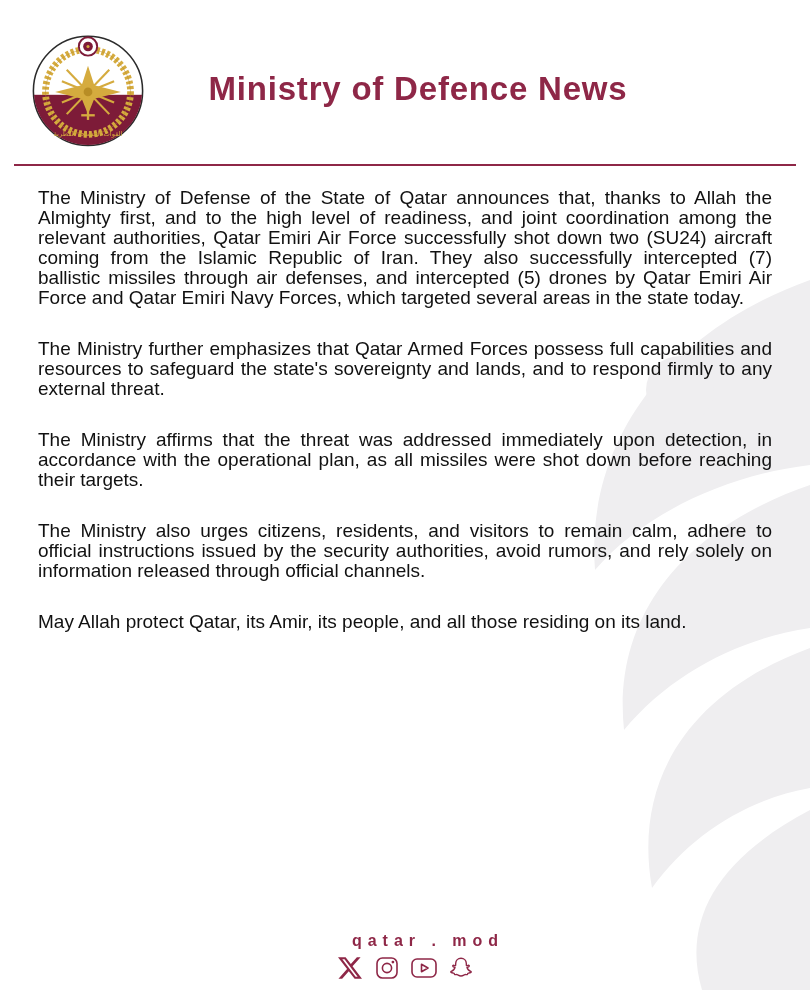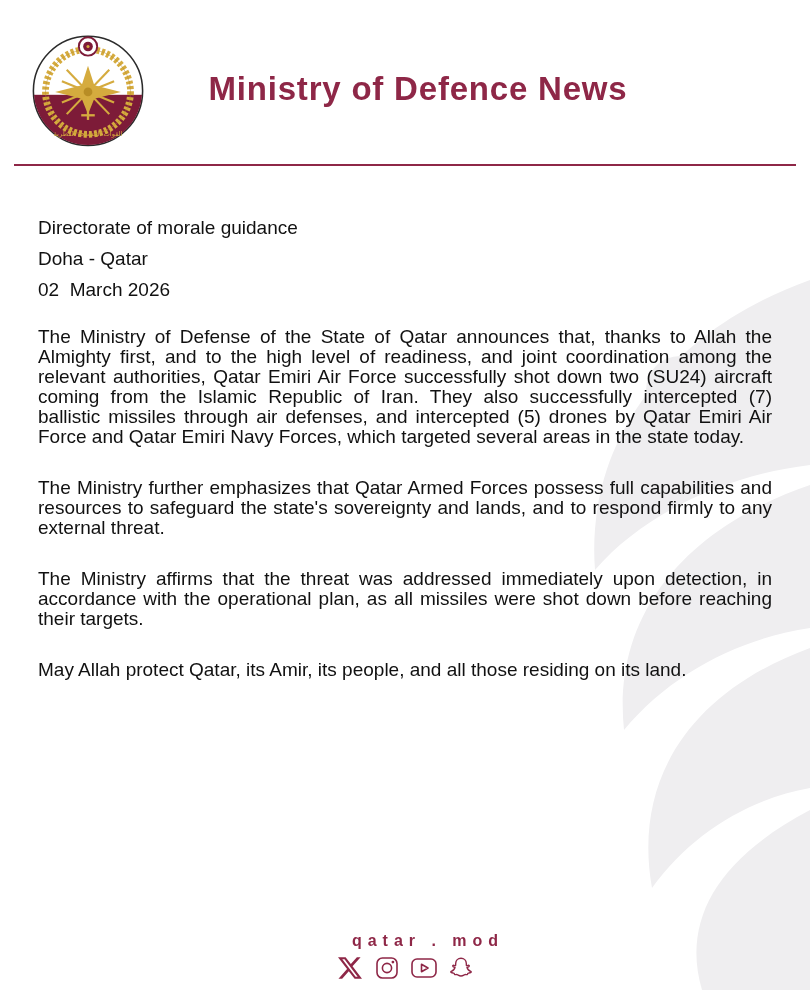--- a/index.html
+++ b/index.html
@@ -143,30 +143,26 @@
 
         <text x="60" y="109" font-size="7" fill="#d5ab3e" text-anchor="middle">القوات المسلحة القطرية</text>
       </svg>
       <div class="title-wrap">
         <div class="page-title">Ministry of Defence News</div>
       </div>
     </div>
 
     <hr class="rule">
 
-    <div class="meta">
-      <div>Directorate of morale guidance</div>
-      <div>Doha - Qatar</div>
-      <div>02  March 2026</div>
-    </div>
 
     <div class="body-text">
       <p>The Ministry of Defense of the State of Qatar announces that, thanks to Allah the Almighty first, and to the high level of readiness, and joint coordination among the relevant authorities, Qatar Emiri Air Force successfully shot down two (SU24) aircraft coming from the Islamic Republic of Iran. They also successfully intercepted (7) ballistic missiles through air defenses, and intercepted (5) drones by Qatar Emiri Air Force and Qatar Emiri Navy Forces, which targeted several areas in the state today.</p>
       <p>The Ministry further emphasizes that Qatar Armed Forces possess full capabilities and resources to safeguard the state's sovereignty and lands, and to respond firmly to any external threat.</p>
       <p>The Ministry affirms that the threat was addressed immediately upon detection, in accordance with the operational plan, as all missiles were shot down before reaching their targets.</p>
+      <p>The Ministry also urges citizens, residents, and visitors to remain calm, adhere to official instructions issued by the security authorities, avoid rumors, and rely solely on information released through official channels.</p>
       <p class="no-justify">May Allah protect Qatar, its Amir, its people, and all those residing on its land.</p>
     </div>
   </div>
 
   <div class="footer">
     <div class="handle">qatar . mod</div>
     <div class="social-row">
       <span class="social-icon">
         <svg viewBox="0 0 24 24">
             <path fill="#8e2747" d="M18.9 1.15h3.68l-8.04 9.19L24 22.85h-7.41l-5.8-7.58-6.64 7.58H.47l8.6-9.83L0 1.15h7.59l5.24 6.93 6.07-6.93zm-1.29 19.5h2.04L6.49 3.24H4.3l13.31 17.41z"></path>

